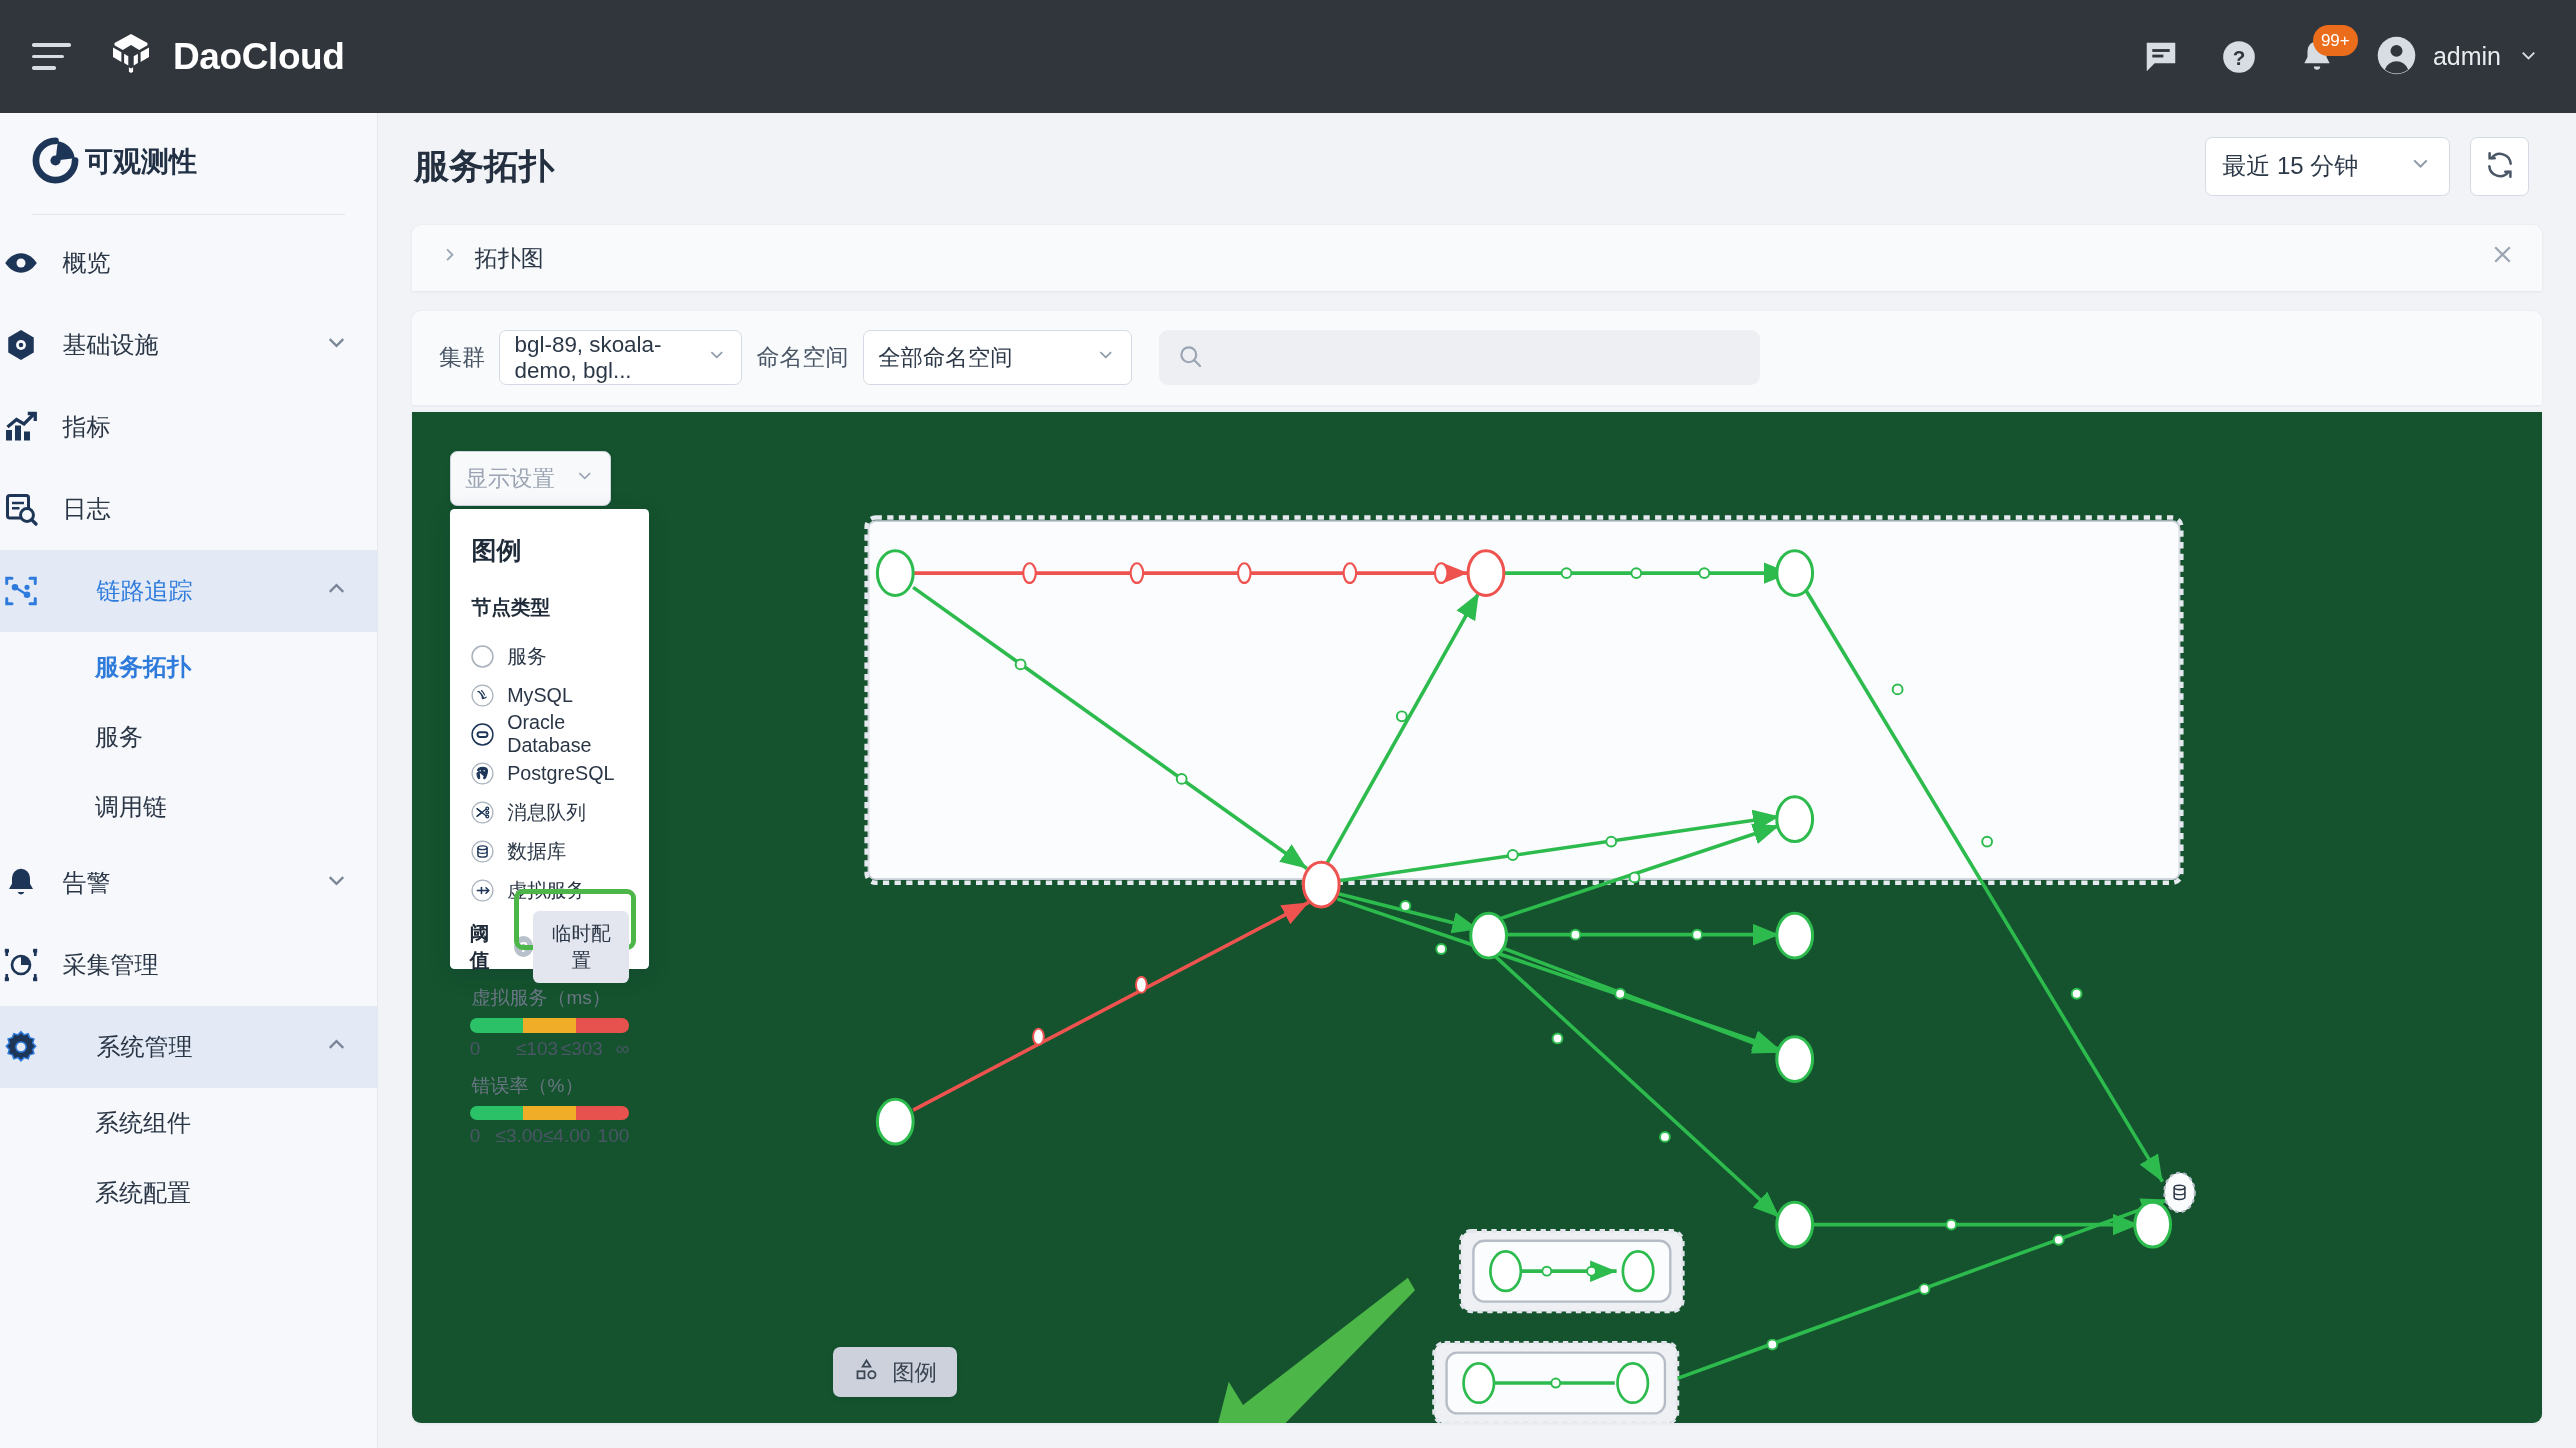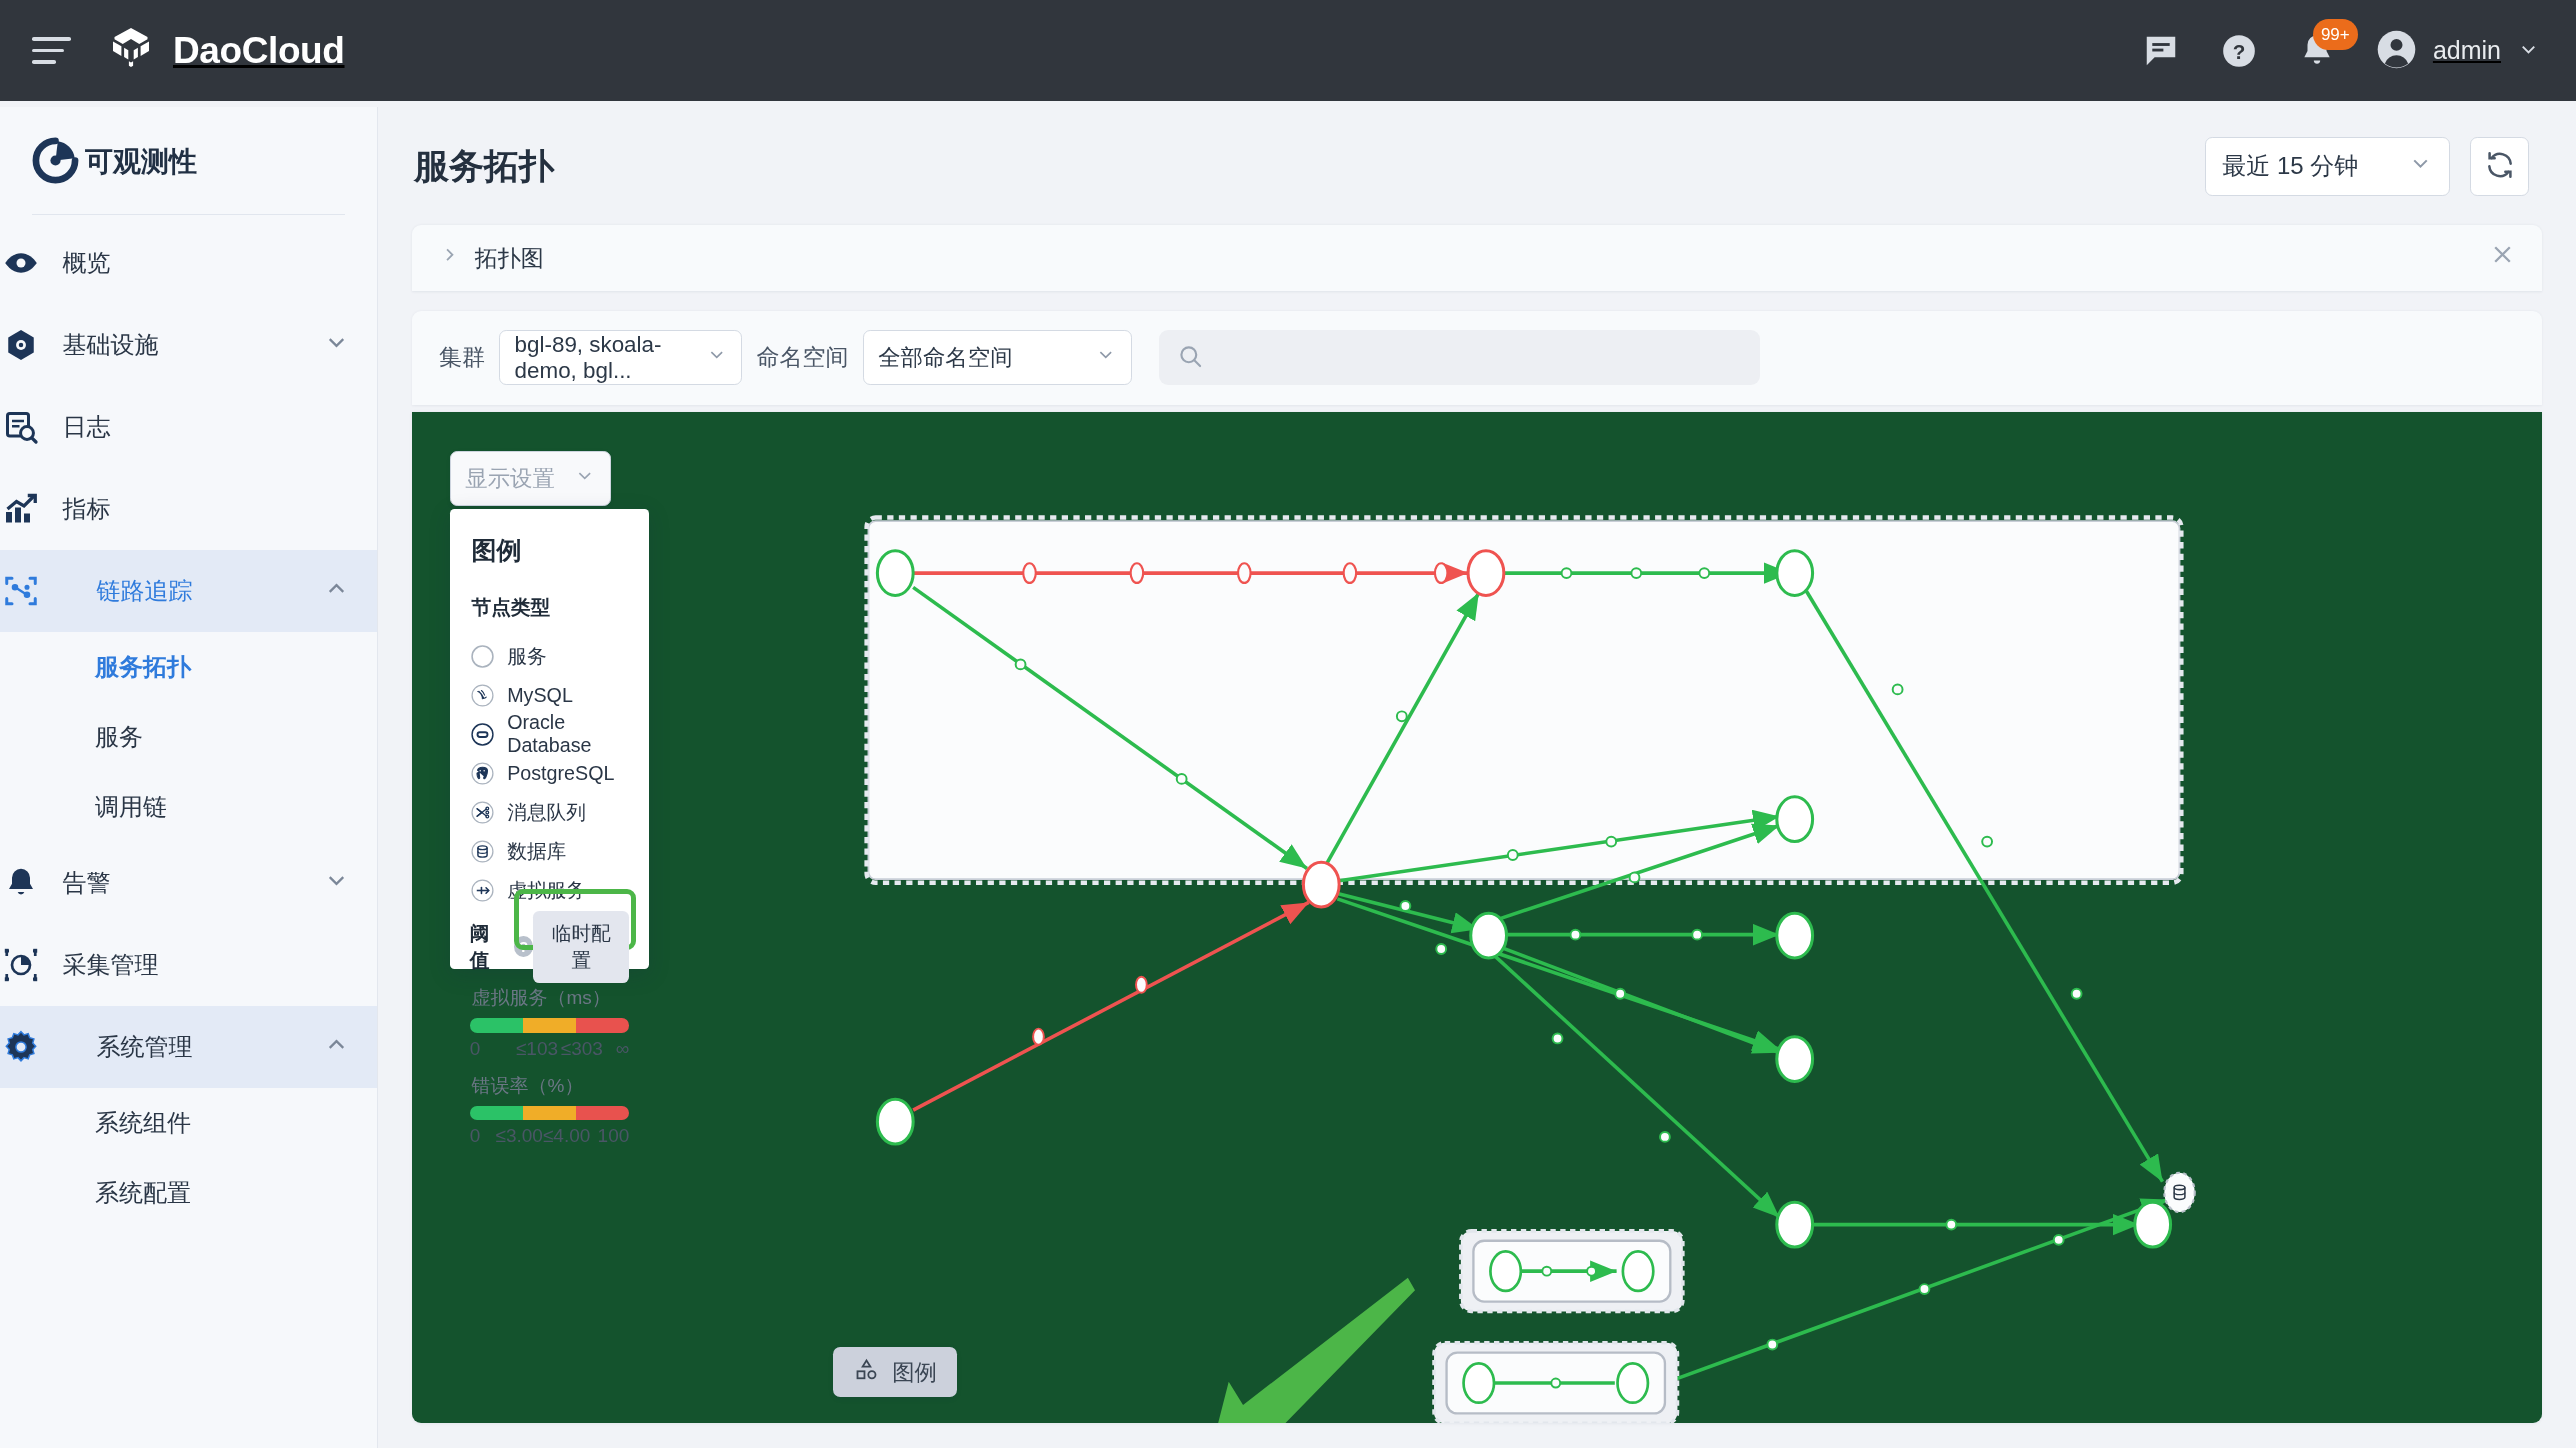--- a/index.html
+++ b/index.html
@@ -5,24 +5,23 @@
   * { box-sizing: border-box; margin: 0; padding: 0; }
   html, body {
     width: 2576px; height: 1448px;
     font-family: "Liberation Sans", "DejaVu Sans", sans-serif;
     background: #f1f3f7;
     overflow: hidden;
   }
 
   
   .topbar {
-    position: absolute; top: 0; left: 0; width: 2576px; height: 101px;
+    position: absolute; top: 0; left: 0; width: 2576px; height: 113px;
     background: #31363d; display: flex; align-items: center;
     z-index: 60;
-    text-decoration: underline;
   }
   .hamburger {
     width: 39px; height: 27px; margin-left: 32px; margin-right: 36px;
     display: flex; flex-direction: column; justify-content: space-between;
     cursor: pointer;
   }
   .hamburger span { display:block; height: 3.6px; border-radius: 1.8px; background: #d8dde4; }
   .hamburger span:nth-child(1){ width: 39px; }
   .hamburger span:nth-child(2){ width: 32px; }
   .hamburger span:nth-child(3){ width: 24px; }
@@ -287,40 +286,40 @@
     <span class="chev">
       <svg width="27" height="27" viewBox="0 0 24 24">
           <path d="M6 9l6 6 6-6" stroke="#7b8798" stroke-width="2" fill="none"></path>
         </svg>
     </span>
   </div>
 
   <div class="nav-item">
     <span class="ico">
       <svg width="36" height="36" viewBox="0 0 24 24">
-        <rect x="3" y="3" width="14" height="15" rx="1.5" fill="none" stroke="#1d3557" stroke-width="2"></rect>
-        <path d="M6 8h8M6 11.5h5" stroke="#1d3557" stroke-width="1.8"></path>
-        <circle cx="16" cy="16" r="4.3" fill="#f6f8fb" stroke="#1d3557" stroke-width="2"></circle>
-        <path d="M19.2 19.2 L22 22" stroke="#1d3557" stroke-width="2.2" stroke-linecap="round"></path>
-      </svg>
-    </span>
-    <span>日志</span>
-  </div>
-
-  <div class="nav-item">
-    <span class="ico">
-      <svg width="36" height="36" viewBox="0 0 24 24">
         <rect x="2" y="14" width="4" height="7" fill="#1d3557"></rect>
         <rect x="8" y="11" width="4" height="10" fill="#1d3557"></rect>
         <rect x="14" y="15" width="4" height="6" fill="#1d3557"></rect>
         <path d="M3 12 L9 7 L14 10 L21 3" stroke="#1d3557" stroke-width="2.2" fill="none"></path>
         <path d="M16.5 3 H21.5 V8" stroke="#1d3557" stroke-width="2.2" fill="none"></path>
       </svg>
     </span>
     <span>指标</span>
+  </div>
+
+  <div class="nav-item">
+    <span class="ico">
+      <svg width="36" height="36" viewBox="0 0 24 24">
+        <rect x="3" y="3" width="14" height="15" rx="1.5" fill="none" stroke="#1d3557" stroke-width="2"></rect>
+        <path d="M6 8h8M6 11.5h5" stroke="#1d3557" stroke-width="1.8"></path>
+        <circle cx="16" cy="16" r="4.3" fill="#f6f8fb" stroke="#1d3557" stroke-width="2"></circle>
+        <path d="M19.2 19.2 L22 22" stroke="#1d3557" stroke-width="2.2" stroke-linecap="round"></path>
+      </svg>
+    </span>
+    <span>日志</span>
   </div>
 
   <div class="nav-item active">
     <span class="ico">
       <svg width="36" height="36" viewBox="0 0 24 24">
         <path d="M2.5 7V3.5H6M18 3.5h3.5V7M21.5 17v3.5H18M6 20.5H2.5V17" stroke="#2f7bdc" stroke-width="2" fill="none" stroke-linecap="round"></path>
         <circle cx="8" cy="9.5" r="1.7" fill="#2f7bdc"></circle>
         <circle cx="16" cy="14.5" r="1.7" fill="#2f7bdc"></circle>
         <path d="M9.4 10.4 L14.6 13.6" stroke="#2f7bdc" stroke-width="1.6"></path>
         <circle cx="16" cy="9.5" r="1.2" fill="#2f7bdc"></circle>

